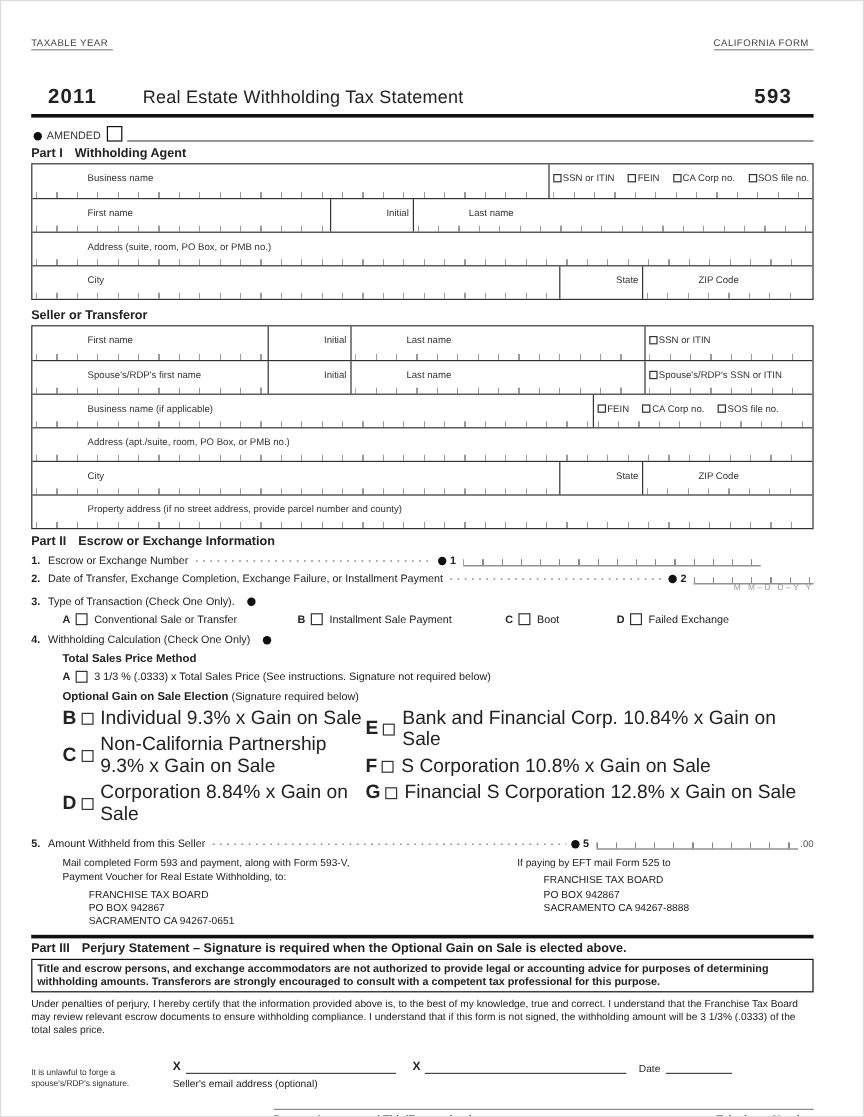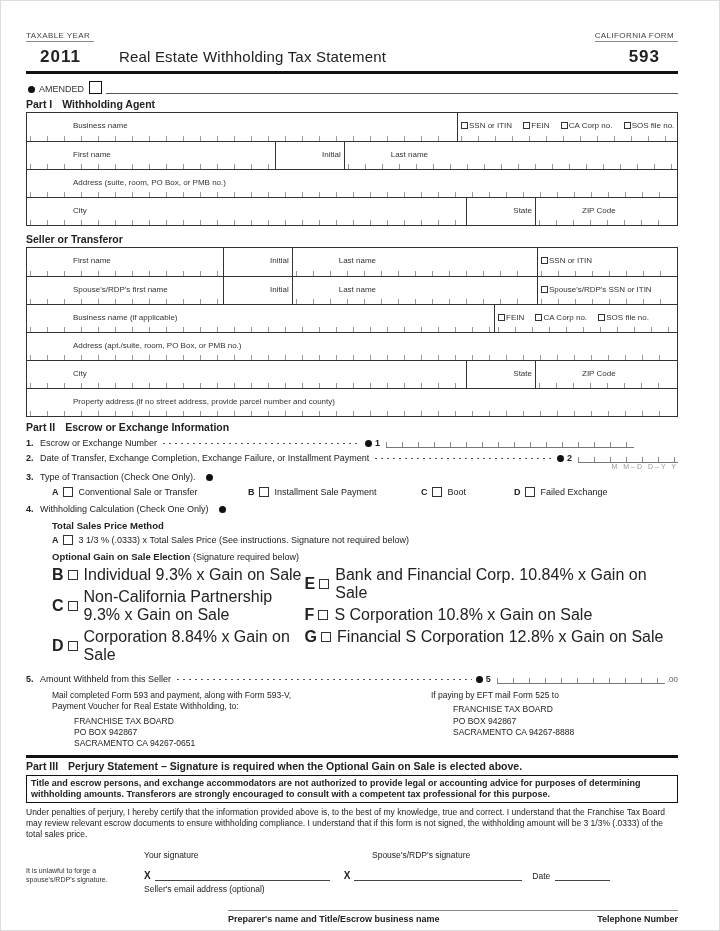--- a/index.html
+++ b/index.html
@@ -9,21 +9,21 @@
     font-family:"Liberation Sans", sans-serif;
     color:#222; position:relative; overflow:hidden;
     border:1px solid #ddd;
   }
   .page { position:absolute; left:25px; top:30px; width:652px; }
 
   
   .hdr-labels { display:flex; justify-content:space-between; }
   .tiny-cap { font-size:8px; color:#444; border-bottom:1px solid #888; padding:0 4px 1px 0; letter-spacing:.4px; }
   .title-row { display:flex; align-items:baseline; margin-top:5px; }
-  .year { font-size:17px; font-weight:bold; margin-left:14px; letter-spacing:1px; }
+  .year { font-size:17px; font-weight:bold; margin-left:14px; letter-spacing:1px;margin-top:24px; }
   .form-title { font-size:15px; font-weight:normal; margin-left:38px; flex:1; letter-spacing:.2px; }
   .form-no { font-size:17px; font-weight:bold; margin-right:18px; letter-spacing:1px; }
   .thick-rule { height:3px; background:#111; margin-top:4px; }
 
   .amended-row { display:flex; align-items:flex-end; margin-top:5px; height:15px; }
   .bullet { display:inline-block; width:7px; height:7px; border-radius:50%; background:#111; margin:0 4px 1px 2px; flex:none; }
   .amended-label { font-size:9px; color:#333; margin-right:5px; }
   .amended-box { width:13px; height:13px; border:1.5px solid #111; flex:none; }
   .amended-fill { flex:1; border-bottom:1px solid #555; margin-left:4px; height:13px; }
 
@@ -399,24 +399,20 @@
   <div class="p3rule"></div>
   <div class="part-head" style="margin-top:2px;">
     <b class="pt">Part III</b><b>Perjury Statement – Signature is required when the Optional Gain on Sale is elected above.</b>
   </div>
   <div class="noticebox">Title and escrow persons, and exchange accommodators are not authorized to provide legal or accounting advice for purposes of determining withholding amounts. Transferors are strongly encouraged to consult with a competent tax professional for this purpose.</div>
   <div class="perjury">Under penalties of perjury, I hereby certify that the information provided above is, to the best of my knowledge, true and correct. I understand that the Franchise Tax Board may review relevant escrow documents to ensure withholding compliance. I understand that if this form is not signed, the withholding amount will be 3 1/3% (.0333) of the total sales price.</div>
 
   <div class="sigarea">
     <div class="signote">It is unlawful to forge a spouse's/RDP's signature.</div>
     <div class="sigmain">
-      <div class="sigcap">
-        <span class="c1">Your signature</span>
-        <span>Spouse's/RDP's signature</span>
-      </div>
       <div class="sigline">
         <span class="xmark">X</span>
         <span class="uline u1"></span>
         <span class="xmark">X</span>
         <span class="uline u2"></span>
         <span class="datelbl">Date</span>
         <span class="uline u3"></span>
       </div>
       <div class="emaillbl">Seller's email address (optional)</div>
     </div>

